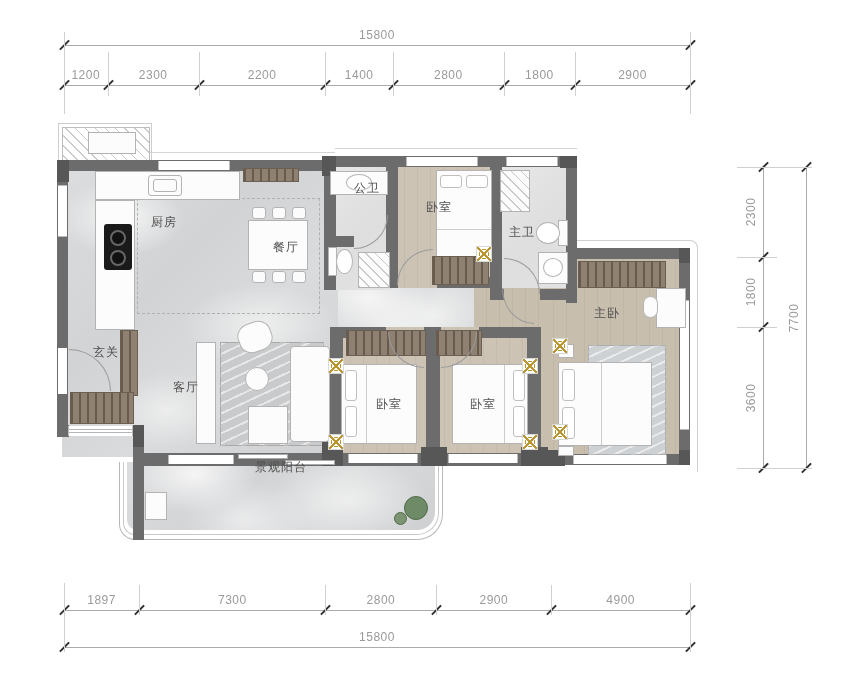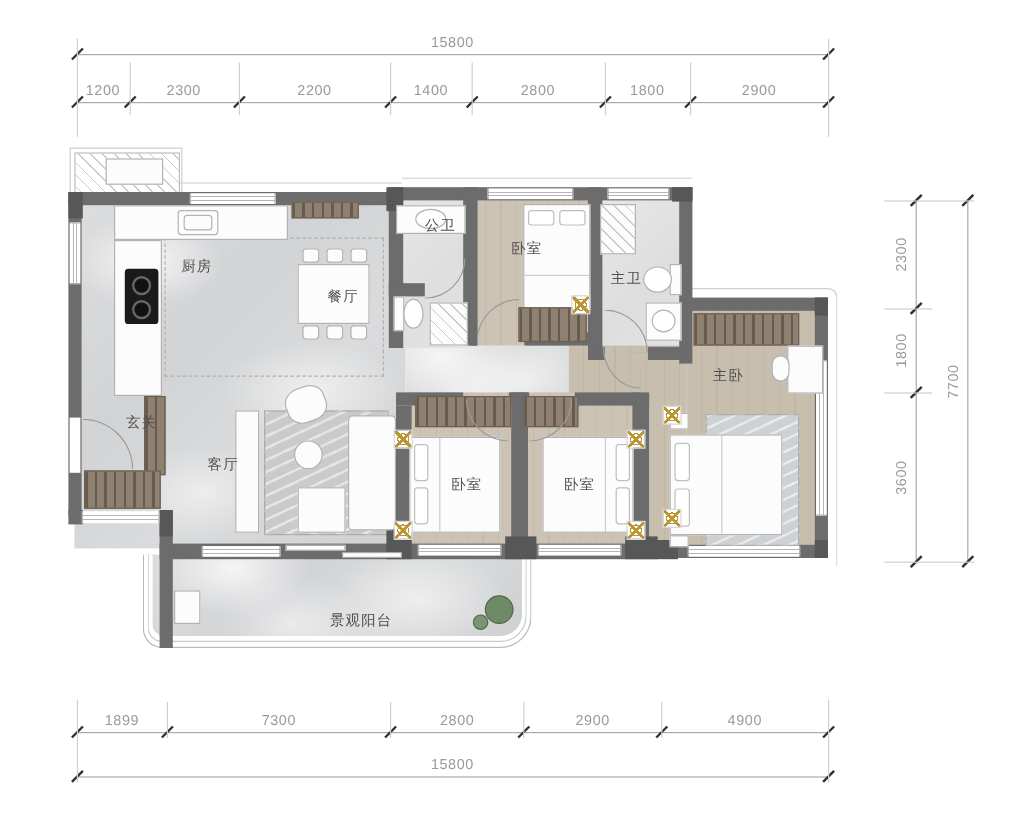--- a/index.html
+++ b/index.html
@@ -252,21 +252,21 @@
       <div class="tick" style="left: 58px; top: 609px;"></div>
       <div class="tick" style="left: 133.278px; top: 609px;"></div>
       <div class="ext" style="left: 139.278px; top: 585px; width: 1px; height: 30px;"></div>
       <div class="tick" style="left: 319.494px; top: 609px;"></div>
       <div class="ext" style="left: 325.494px; top: 585px; width: 1px; height: 30px;"></div>
       <div class="tick" style="left: 430.43px; top: 609px;"></div>
       <div class="ext" style="left: 436.43px; top: 585px; width: 1px; height: 30px;"></div>
       <div class="tick" style="left: 545.329px; top: 609px;"></div>
       <div class="ext" style="left: 551.329px; top: 585px; width: 1px; height: 30px;"></div>
       <div class="tick" style="left: 684px; top: 609px;"></div>
-      <div class="dlabel" style="left: 101.639px; top: 607px;">1899</div>
+      <div class="dlabel" style="left: 101.639px; top: 607px;">1897</div>
       <div class="dlabel" style="left: 232.386px; top: 607px;">7300</div>
       <div class="dlabel" style="left: 380.962px; top: 607px;">2800</div>
       <div class="dlabel" style="left: 493.88px; top: 607px;">2900</div>
       <div class="dlabel" style="left: 620.665px; top: 607px;">4900</div>
       <div class="dline" style="left: 64px; top: 647px; width: 626px;"></div>
       <div class="tick" style="left: 58px; top: 646px;"></div>
       <div class="tick" style="left: 684px; top: 646px;"></div>
       <div class="dlabel" style="left: 377px; top: 644px;">15800</div>
       <div class="ext" style="left: 64px; top: 583px; width: 1px; height: 69px;"></div>
       <div class="ext" style="left: 690px; top: 583px; width: 1px; height: 69px;"></div>
@@ -287,20 +287,20 @@
       <div class="ext" style="left: 737px; top: 327.273px; width: 40px; height: 1px;"></div>
       <div class="ext" style="left: 737px; top: 468px; width: 75px; height: 1px;"></div>
     </div>
   <div id="room-labels">
       <div class="roomlabel" style="left: 164px; top: 222px;">厨房</div>
       <div class="roomlabel" style="left: 286px; top: 247px;">餐厅</div>
       <div class="roomlabel" style="left: 367px; top: 188px;">公卫</div>
       <div class="roomlabel" style="left: 439px; top: 207px;">卧室</div>
       <div class="roomlabel" style="left: 522px; top: 232px;">主卫</div>
       <div class="roomlabel" style="left: 607px; top: 313px;">主卧</div>
-      <div class="roomlabel" style="left: 118px; top: 352px; text-align: right;">玄关</div>
+      <div class="roomlabel" style="left: 106px; top: 352px; text-align: right;">玄关</div>
       <div class="roomlabel" style="left: 186px; top: 387px;">客厅</div>
       <div class="roomlabel" style="left: 389px; top: 404px;">卧室</div>
       <div class="roomlabel" style="left: 483px; top: 404px;">卧室</div>
-      <div class="roomlabel" style="left: 281px; top: 517px; margin-left: 20px;">景观阳台</div>
+      <div class="roomlabel" style="left: 281px; top: 467px;">景观阳台</div>
     </div>
 
 </div>
 
 </body></html>

